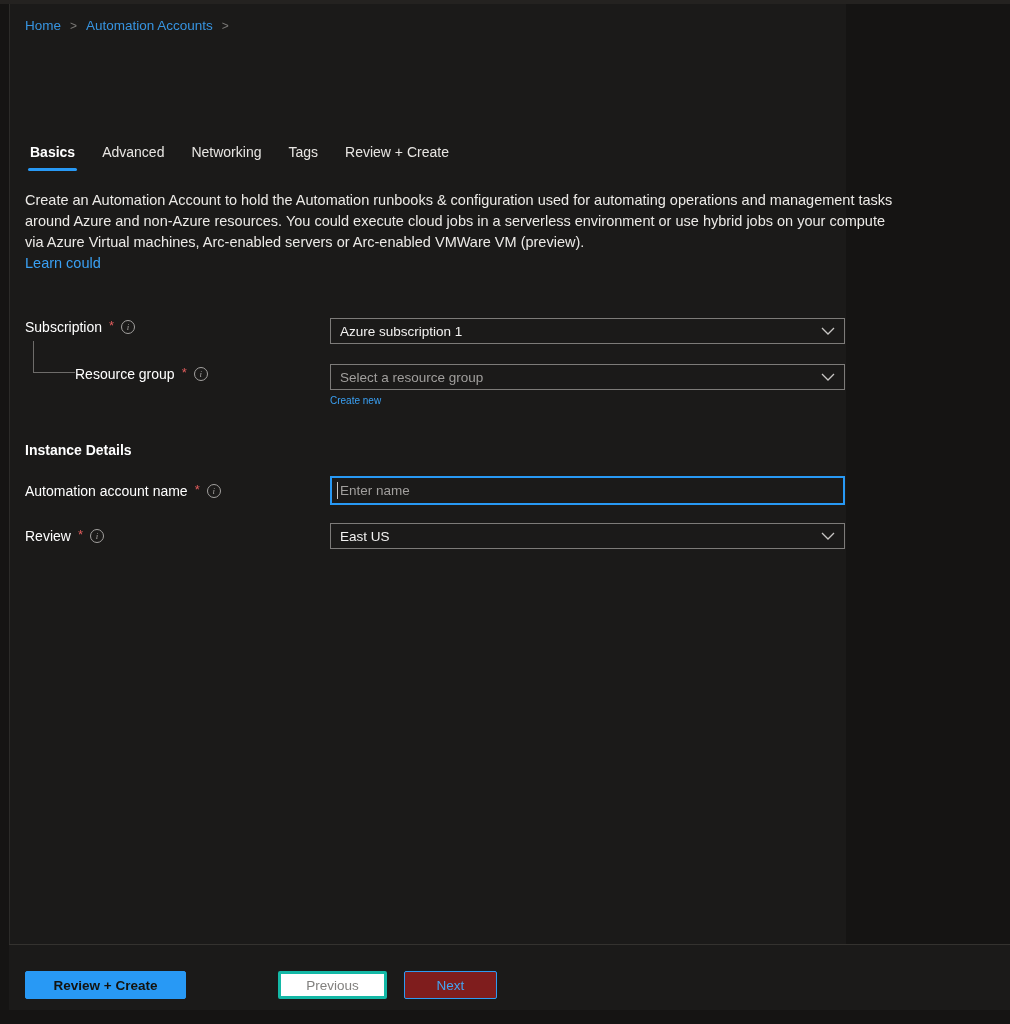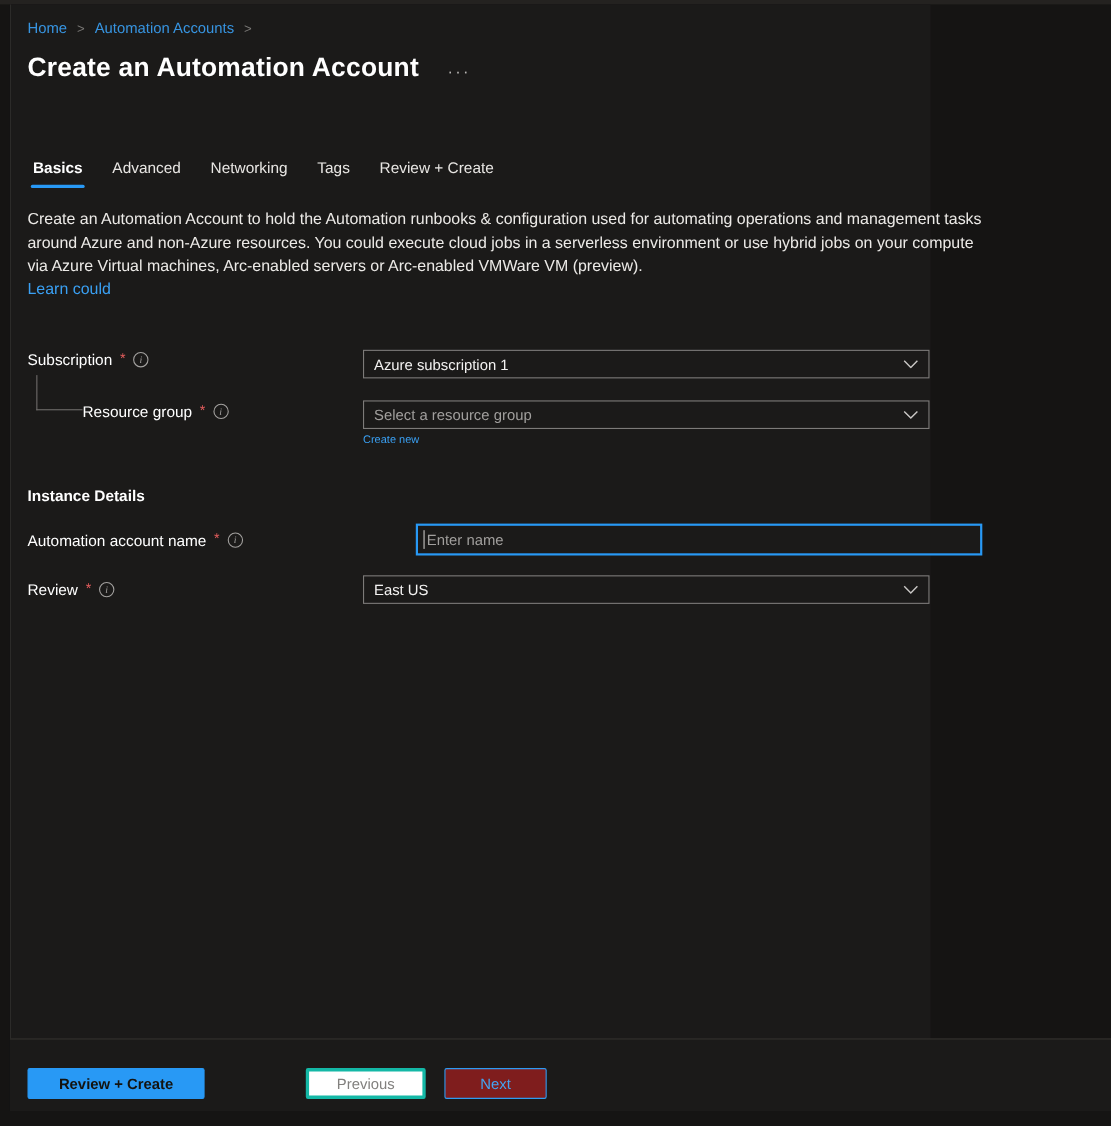--- a/index.html
+++ b/index.html
@@ -33,21 +33,21 @@
   .form { position:absolute; left:0; top:306px; right:0; }
   .field-label { position:absolute; display:flex; align-items:center; gap:7px; font-size:14px; color:#ffffff; height:26px; }
   .req { color:#e15c5c; font-size:13px; position:relative; top:-2px; }
   .info-icon { width:14px; height:14px; border:1px solid #a3a19f; border-radius:50%; color:#a3a19f; font-size:9px; line-height:12px; text-align:center; font-family:"Liberation Serif", serif; font-style:italic; display:inline-block; }
   .field { position:absolute; left:321px; width:515px; height:26px; background:#1b1a19; border:1px solid #7d7b79; display:flex; align-items:center; padding:0 9px; font-size:13.5px; color:#f3f2f1; cursor:pointer; }
   .field .chevron { margin-left:auto; display:flex; align-items:center; }
   .field.placeholder-value { color:#a19f9d; }
   .connector { position:absolute; left:24px; top:31px; width:42px; height:32px; border-left:1px solid #6e6c6a; border-bottom:1px solid #6e6c6a; }
   .link-small { position:absolute; left:321px; font-size:10px; color:#3aa0f3; text-decoration:none; cursor:pointer; }
   .section-heading { position:absolute; left:16px; font-size:14px; font-weight:bold; color:#ffffff; }
-  .text-input-wrap { position:absolute; left:321px; top:166px; width:515px; height:29px;margin-left:48px; }
+  .text-input-wrap { position:absolute; left:321px; top:166px; width:515px; height:29px; }
   .text-input { width:515px; height:29px; background:#1b1a19; border:2px solid #2899f5; color:#f3f2f1; font-size:13.5px; padding:0 8px; font-family:"Liberation Sans", sans-serif; outline:none; }
   .text-input::placeholder { color:#a19f9d; }
   .caret { position:absolute; left:7px; top:6px; width:1px; height:17px; background:#c8c6c4; }
 
   
   .footer { position:absolute; left:0; top:940px; width:1001px; height:66px; border-top:1px solid #34322f; background:#1b1a19; }
   .btn { position:absolute; top:26px; height:28px; font-size:13.5px; font-family:"Liberation Sans", sans-serif; border-radius:2px; cursor:pointer; display:flex; align-items:center; justify-content:center; }
   .btn-primary { left:16px; width:161px; background:#2899f5; color:#14130f; border:1px solid #2899f5; font-weight:bold; }
   .btn-disabled { left:269px; width:109px; background:#ffffff; color:#82807e; border:3px solid #14b8a6; }
   .btn-outline { left:395px; width:93px; background:#7f1d1d; color:#44a3f1; border:1px solid #2e9bf2; font-weight:normal; }
@@ -59,24 +59,20 @@
   <div class="top-strip"></div>
   <div class="panel">
 
     <nav class="breadcrumb">
       <a>Home</a>
       <span class="crumb-sep">&gt;</span>
       <a>Automation Accounts</a>
       <span class="crumb-sep">&gt;</span>
     </nav>
 
-    <div class="page-title-row">
-      <h1 class="page-title">Create an Automation Account</h1>
-      <span class="more-dots">···</span>
-    </div>
 
     <div class="tabs">
       <div class="tab active">Basics</div>
       <div class="tab">Advanced</div>
       <div class="tab">Networking</div>
       <div class="tab">Tags</div>
       <div class="tab">Review + Create</div>
     </div>
 
     <div class="intro">

